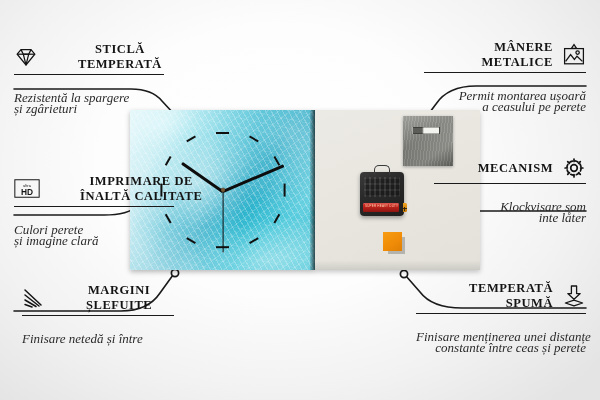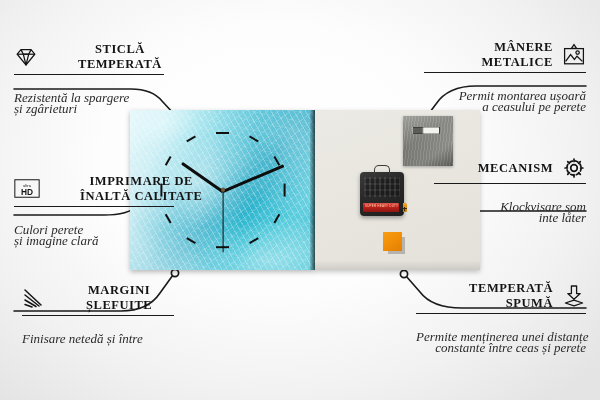--- a/index.html
+++ b/index.html
@@ -372,16 +372,16 @@
     </div>
     <svg class="ico" viewBox="0 0 24 24">
       <g fill="none" stroke="#141414" stroke-width="1.3" stroke-linejoin="round">
         <path d="M9.4 2 H14.6 V9.6 H18.2 L12 15.2 L5.8 9.6 H9.4 Z"></path>
         <path d="M12 16.2 L3.4 19 L12 21.8 L20.6 19 Z"></path>
       </g>
     </svg>
   </div>
   <div class="rule"></div>
   <div class="sub">
-    <div>Permite menținerea unei distanțe</div>
+    <div>Finisare menținerea unei distanțe</div>
     <div>constante între ceas și perete</div>
   </div>
 </div>
 
 </body></html>

